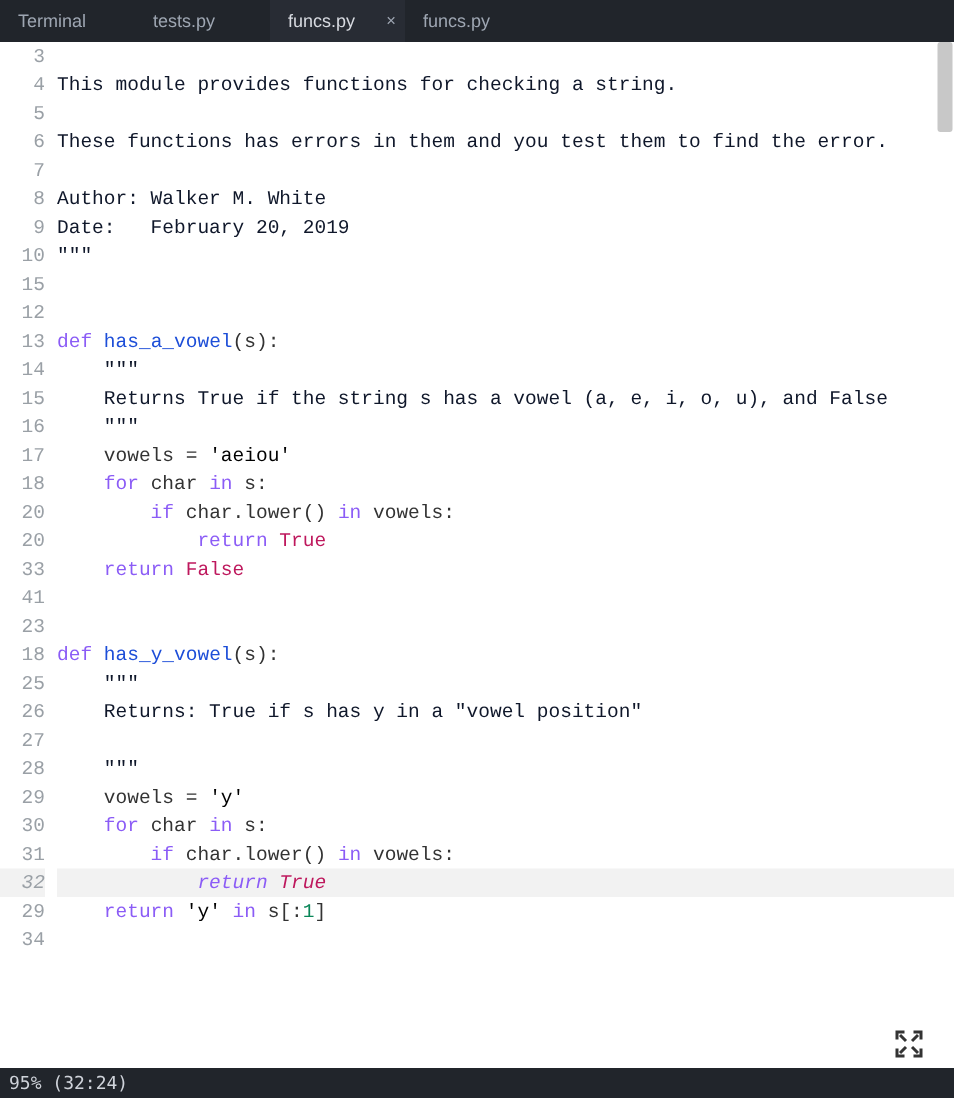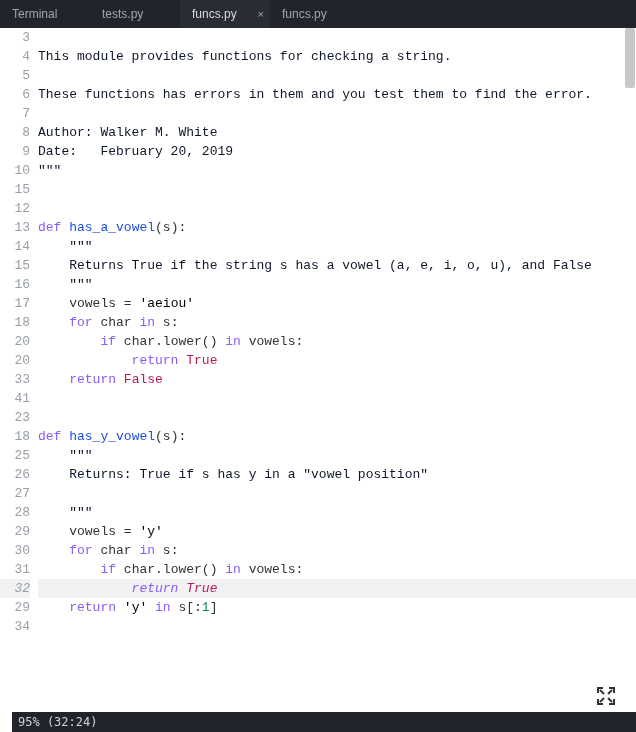--- a/index.html
+++ b/index.html
@@ -109,21 +109,20 @@
   }
   .status-bar {
     height: 20px;
     background: #21252b;
     color: #cfd3da;
     font-family: Consolas, monospace;
     font-size: 12px;
     line-height: 20px;
     padding-left: 6px;
     flex-shrink: 0;
-    margin-left: 12px;
   }
 </style>
 </head>
 <body>
 
 <div class="tab-bar">
   <div class="tab terminal"><span>Terminal</span></div>
   <div class="tab"><span>tests.py</span></div>
   <div class="tab active">
     <span>funcs.py</span>

